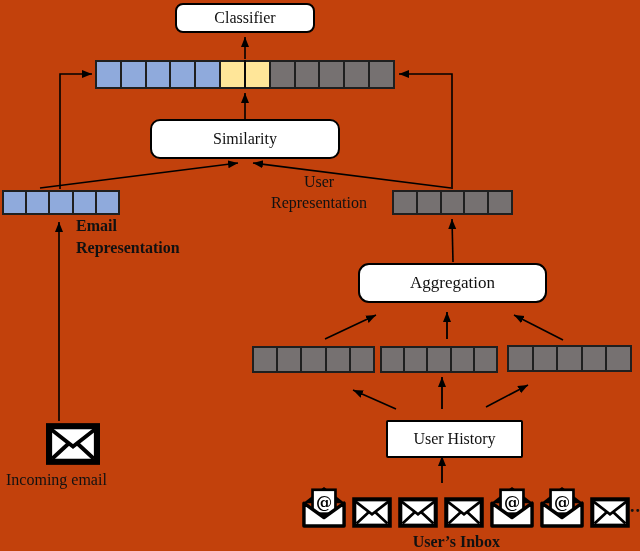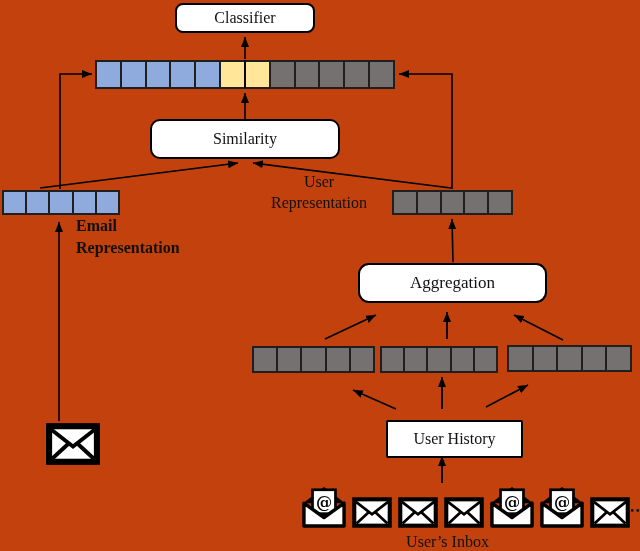--- a/index.html
+++ b/index.html
@@ -14,21 +14,21 @@
     font-size:16px;z-index:4;box-sizing:border-box;
   }
   .vector{
     position:absolute;display:flex;border:2px solid #1f1f1f;
     background:#fff;box-sizing:border-box;z-index:3;
   }
   .vector .cell{flex:1;border-left:2px solid #1f1f1f;}
   .vector .cell:first-child{border-left:none;}
   .lbl{position:absolute;font-size:16px;line-height:21px;z-index:4;}
   .lbl.right{text-align:center;}
-  .lbl.center{text-align:center;}
+  .lbl.center{text-align:right;font-weight:bold;}
   .inbox-row{
     position:absolute;left:302px;top:483px;height:45px;
     display:flex;align-items:flex-end;gap:6px;z-index:3;
   }
   .inbox-row svg{display:block;}
   .ellipsis{font-size:18px;font-weight:bold;margin-left:6px;margin-bottom:9px;letter-spacing:1px;}
   .env-incoming{position:absolute;left:46px;top:421px;z-index:3;}
 </style>
 </head>
 <body>
@@ -135,20 +135,21 @@
     </div>
 
   <div class="lbl" style="left:76px;top:215px;line-height:22px;font-weight:bold;">
     <div>Email</div>
     <div>Representation</div>
   </div>
   <div class="lbl right" style="left:250px;top:171px;width:138px;">
     <div>User</div>
     <div>Representation</div>
   </div>
+  <div class="lbl" style="left:6px;top:469px;width:120px;">Incoming email</div>
   <div class="lbl center" style="left:395px;top:531px;width:105px;">User’s Inbox</div>
 
   <svg class="env-incoming" width="54" height="46" viewBox="0 0 44 34">
     <rect x="2.5" y="2.5" width="39" height="29" fill="#fff" stroke="#000" stroke-width="5"></rect>
     <path d="M4,5 L22,19 L40,5" fill="none" stroke="#000" stroke-width="3.2"></path>
     <path d="M5,29 L18,17 M39,29 L26,17" fill="none" stroke="#000" stroke-width="3.2"></path>
   </svg>
 
   <div class="inbox-row">
   <svg width="44" height="43" viewBox="0 0 46 45">

